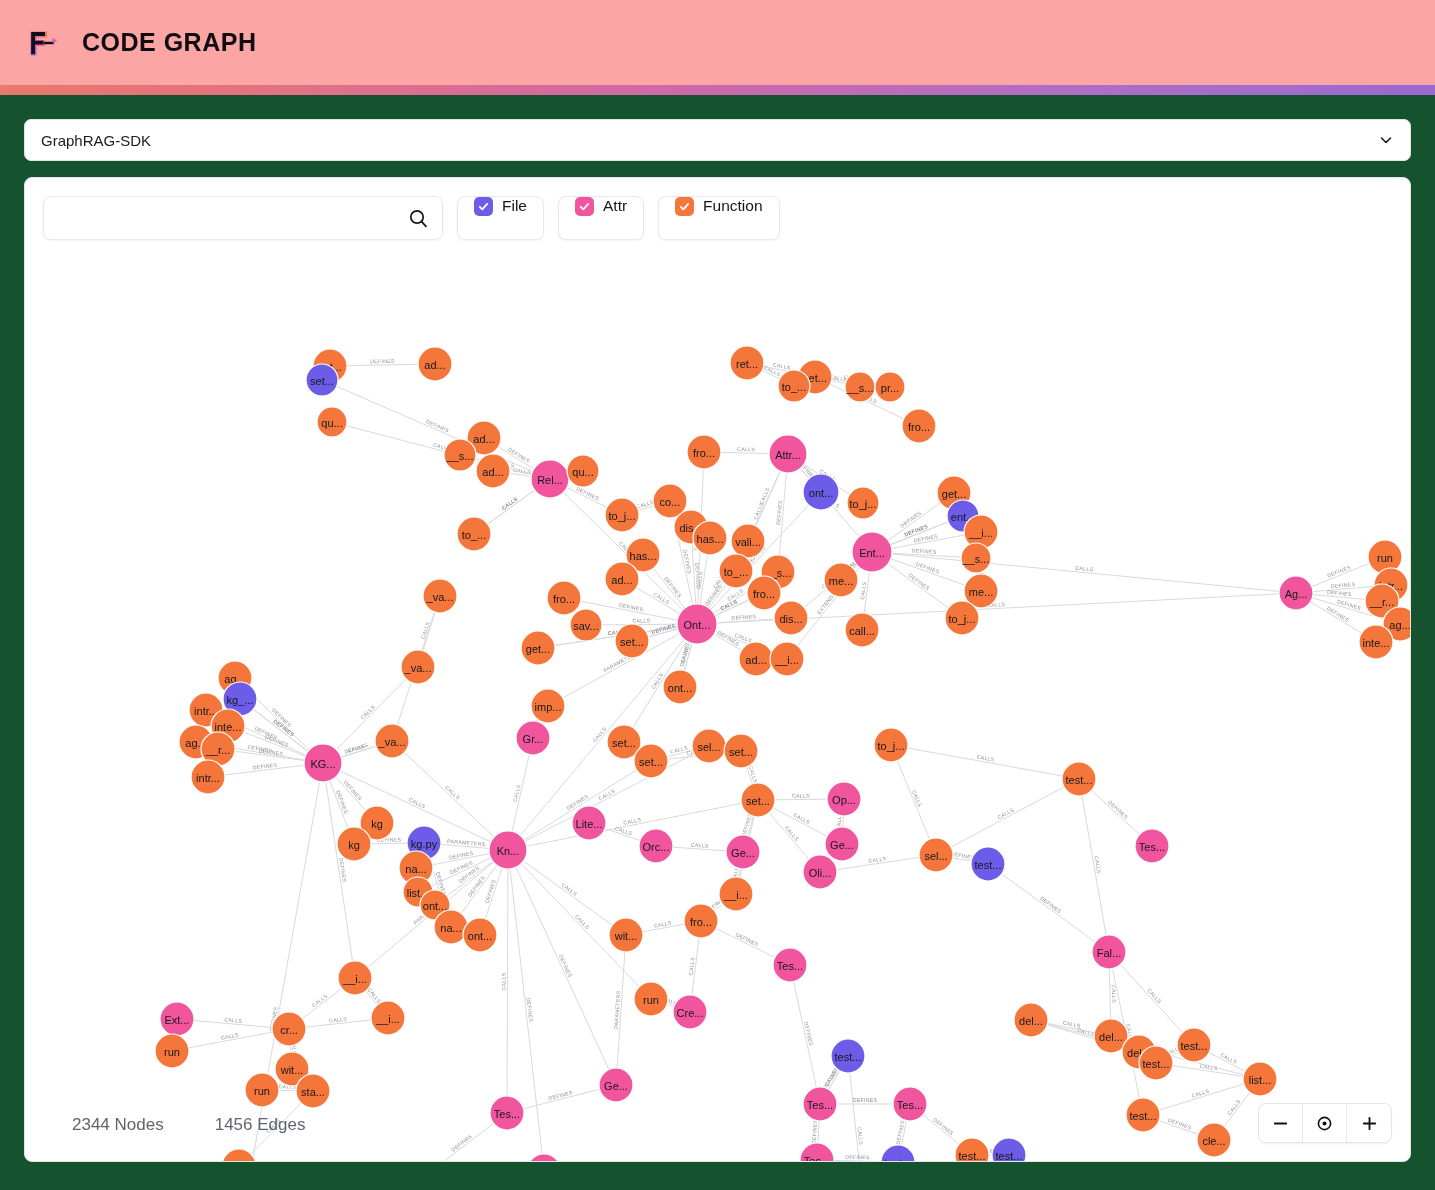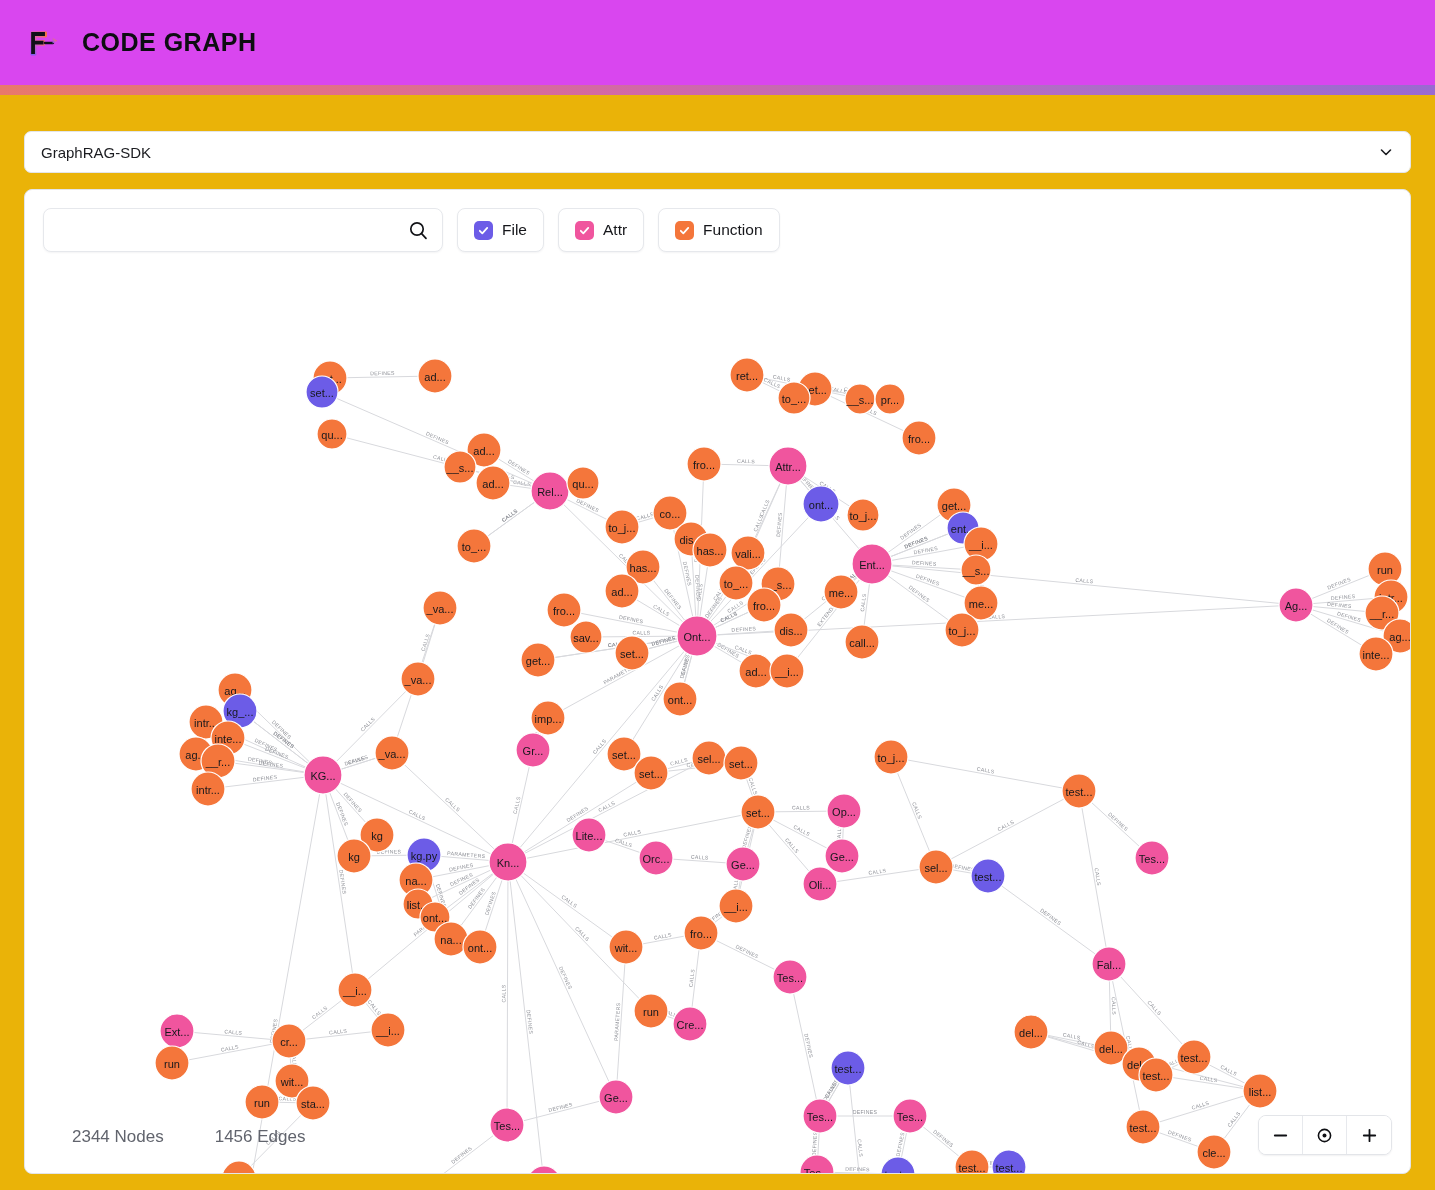--- a/index.html
+++ b/index.html
@@ -8,21 +8,21 @@
     margin: 0; padding: 0;
     width: 1435px; height: 1190px;
     background: #f4f5f7;
     font-family: "Liberation Sans", sans-serif;
     overflow: hidden;
   }
 
   
   .header {
     height: 85px;
-    background: #d946ef;
+    background: #fca5a5;
     display: flex;
     align-items: center;
     padding: 0 0 0 24px;
   }
   .logo-wrap {
     width: 40px; height: 40px;
     display: flex; align-items: center; justify-content: center;
     margin-right: 18px;
     flex: none;
   }
@@ -44,22 +44,22 @@
       #b86ec4 70%,
       #9a6ad1 100%);
   }
   
   .gradient-bar {
     background: linear-gradient(90deg, #e8796b 0%, #e06f8b 25%, #ce68ab 48%, #b06dc6 74%, #9a6ad1 100%);
   }
 
   
   .body-area {
-    padding: 36px 24px 0 24px;
-    background: #eab308;
+    padding: 24px 24px 0 24px;
+    background: #14532d;
     height: calc(1190px - 95px);
   }
 
   .repo-select {
     height: 42px;
     background: #ffffff;
     border: 1px solid #e3e5e9;
     border-radius: 7px;
     display: flex;
     align-items: center;
@@ -116,21 +116,21 @@
     font-family: "Liberation Sans", sans-serif;
   }
   .search-icon { width: 20px; height: 20px; flex: none; }
 
   .chip {
     height: 44px;
     background: #ffffff;
     border: 1px solid #e6e8ec;
     border-radius: 8px;
     display: flex;
-    align-items: center;
+    align-items: flex-start;
     gap: 9px;
     padding: 0 16px;
     cursor: pointer;
     box-shadow: 0 1px 2px rgba(16,24,40,.05);
   }
   .chip-label { font-size: 15.5px; color: #15161a; }
   .cbox {
     width: 19px; height: 19px;
     border-radius: 5px;
     display: flex; align-items: center; justify-content: center;

